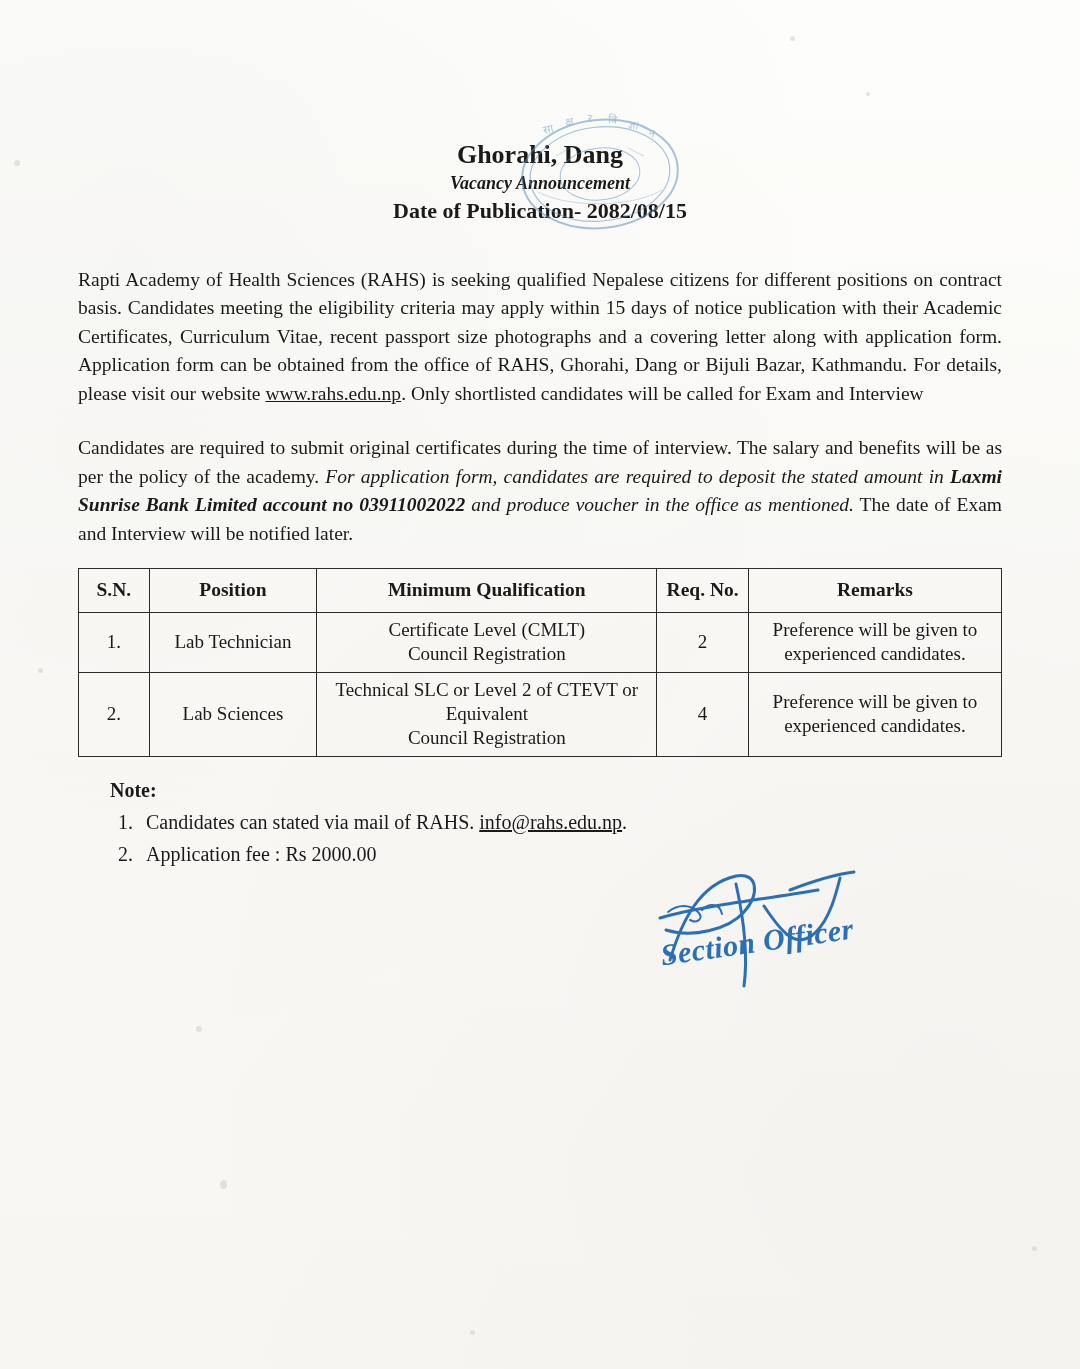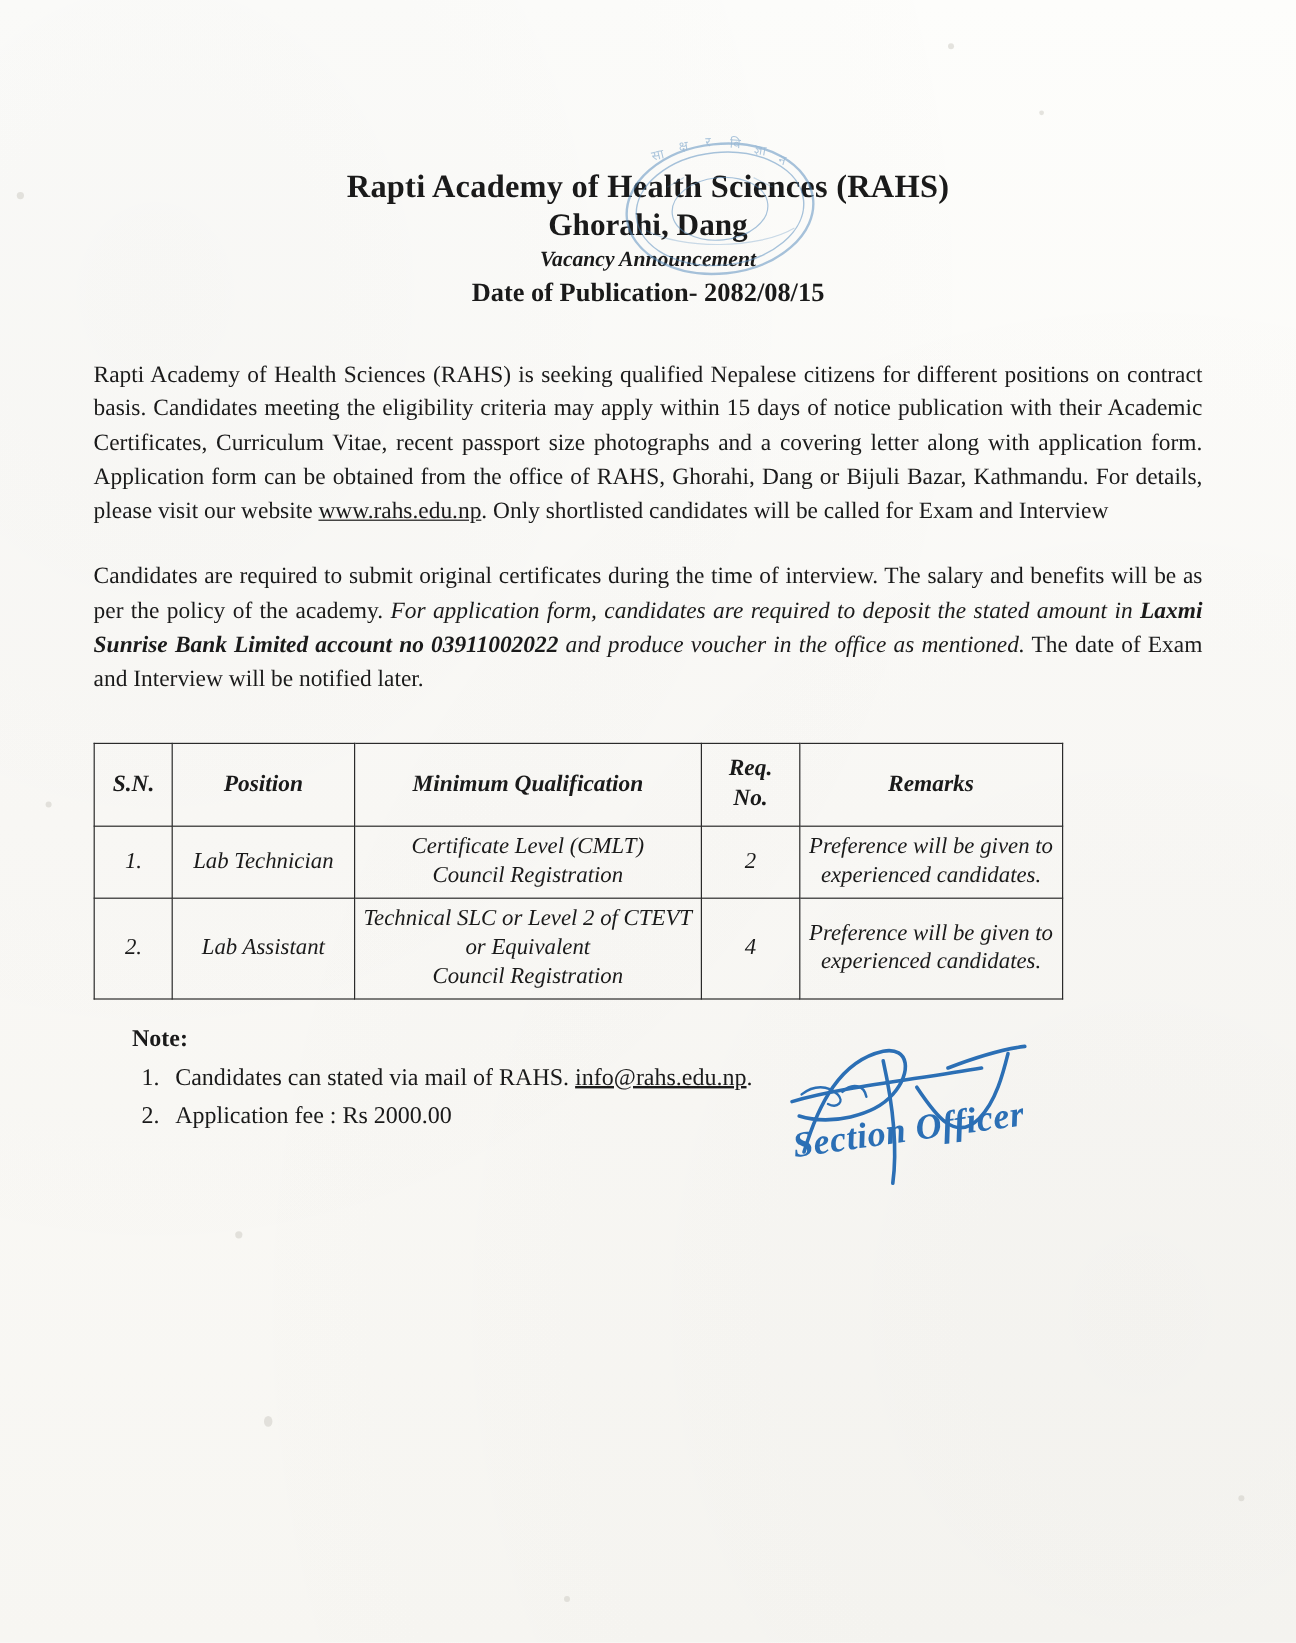--- a/index.html
+++ b/index.html
@@ -81,25 +81,24 @@
   .para.first { margin-top: 42px; }
   .para.second { margin-top: 26px; }
   .para a, .link {
     color: #1a1a1a;
     text-decoration: underline;
   }
   .it { font-style: italic; }
   .bi { font-style: italic; font-weight: bold; }
   
   table.vac {
-    margin: 38px 78px 0 78px;
-    width: 808px;
+    margin: 20px 78px 0 78px;
+    width: 924px;
     border-collapse: collapse;
     font-size: 19px;
-    font-style: italic;
   }
   table.vac th, table.vac td {
     border: 1px solid #2b2b2b;
     padding: 5px 6px;
     text-align: center;
     vertical-align: middle;
     line-height: 1.28;
   }
   table.vac th {
     font-weight: bold;
@@ -157,21 +156,20 @@
   <div class="speck" style="left:14px;top:160px;width:6px;height:6px;"></div>
   <div class="speck" style="left:38px;top:668px;width:5px;height:5px;"></div>
   <div class="speck" style="left:196px;top:1026px;width:6px;height:6px;"></div>
   <div class="speck" style="left:220px;top:1180px;width:7px;height:9px;"></div>
   <div class="speck" style="left:1032px;top:1246px;width:5px;height:5px;"></div>
   <div class="speck" style="left:470px;top:1330px;width:5px;height:5px;"></div>
 
   <div class="content">
 
     <div class="header">
-      <div class="org-name">Rapti Academy of Health Sciences (RAHS)</div>
       <div class="org-place">Ghorahi, Dang</div>
       <div class="vacancy">Vacancy Announcement</div>
       <div class="pub-date">Date of Publication- 2082/08/15</div>
     </div>
 
     <p class="para first">
       <span>Rapti Academy of Health Sciences (RAHS) is seeking qualified Nepalese citizens for different positions on contract basis. Candidates meeting the eligibility criteria may apply within 15 days of notice publication with their Academic Certificates, Curriculum Vitae, recent passport size photographs and a covering letter along with application form. Application form can be obtained from the office of RAHS, Ghorahi, Dang or Bijuli Bazar, Kathmandu. For details, please visit our website </span><span class="link">www.rahs.edu.np</span><span>. Only shortlisted candidates will be called for Exam and Interview</span>
     </p>
 
     <p class="para second">
@@ -192,21 +190,21 @@
         <tr>
           <td>1.</td>
           <td class="pos">Lab Technician</td>
           <td style="white-space:pre-line">Certificate Level (CMLT)
 Council Registration</td>
           <td>2</td>
           <td>Preference will be given to experienced candidates.</td>
         </tr>
         <tr>
           <td>2.</td>
-          <td class="pos">Lab Assistant</td>
+          <td class="pos">Lab Sciences</td>
           <td style="white-space:pre-line">Technical SLC or Level 2 of CTEVT or Equivalent
 Council Registration</td>
           <td>4</td>
           <td>Preference will be given to experienced candidates.</td>
         </tr>
       </tbody>
     </table>
 
     <div class="note-title">Note:</div>
     <ol class="notes">

